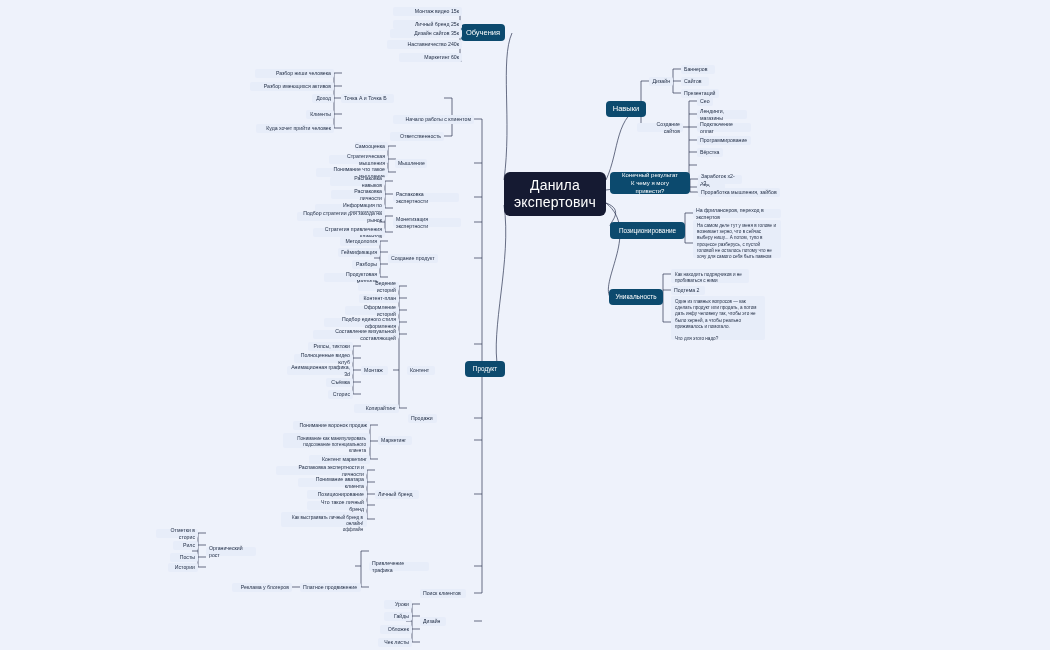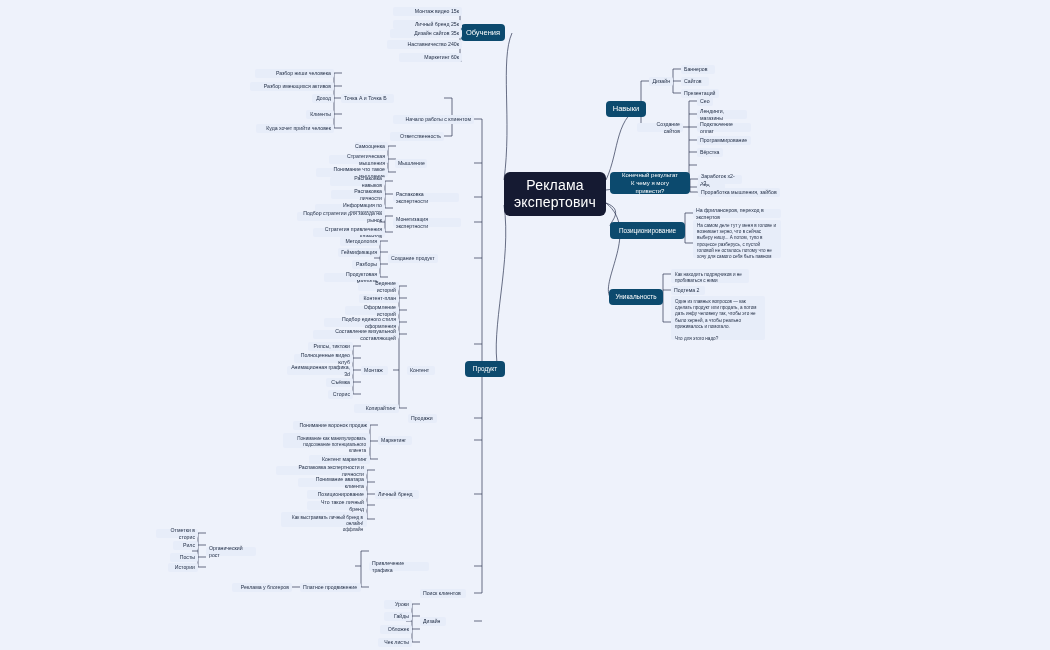--- a/index.html
+++ b/index.html
@@ -141,21 +141,21 @@
       <path d="M198,533 h8 M198,545 h8 M198,557 h8 M198,567 h8"></path>
 
       <path d="M300,587 h-8"></path>
 
       <path d="M412,621 h-6"></path>
       <path d="M412,604 v38"></path>
       <path d="M412,604 h8 M412,616 h8 M412,629 h8 M412,642 h8"></path>
     </g>
   </svg>
 
-  <div class="node root" style="left:504px;top:172px;width:102px;height:44px;">Реклама
+  <div class="node root" style="left:504px;top:172px;width:102px;height:44px;">Данила
 экспертович</div>
 
   <div class="node topic" style="left:461px;top:24px;width:44px;height:17px;">Обучения</div>
 
   <div class="node topic" style="left:606px;top:95px;width:40px;height:16px;margin-top:6px;">Навыки</div>
 
   <div class="node topic" style="left:610px;top:172px;width:80px;height:22px;font-size:6px;line-height:8px;">Конечный результат
 К чему я могу привести?</div>
 
   <div class="node topic" style="left:610px;top:222px;width:75px;height:17px;font-size:6.4px;">Позиционирование</div>

